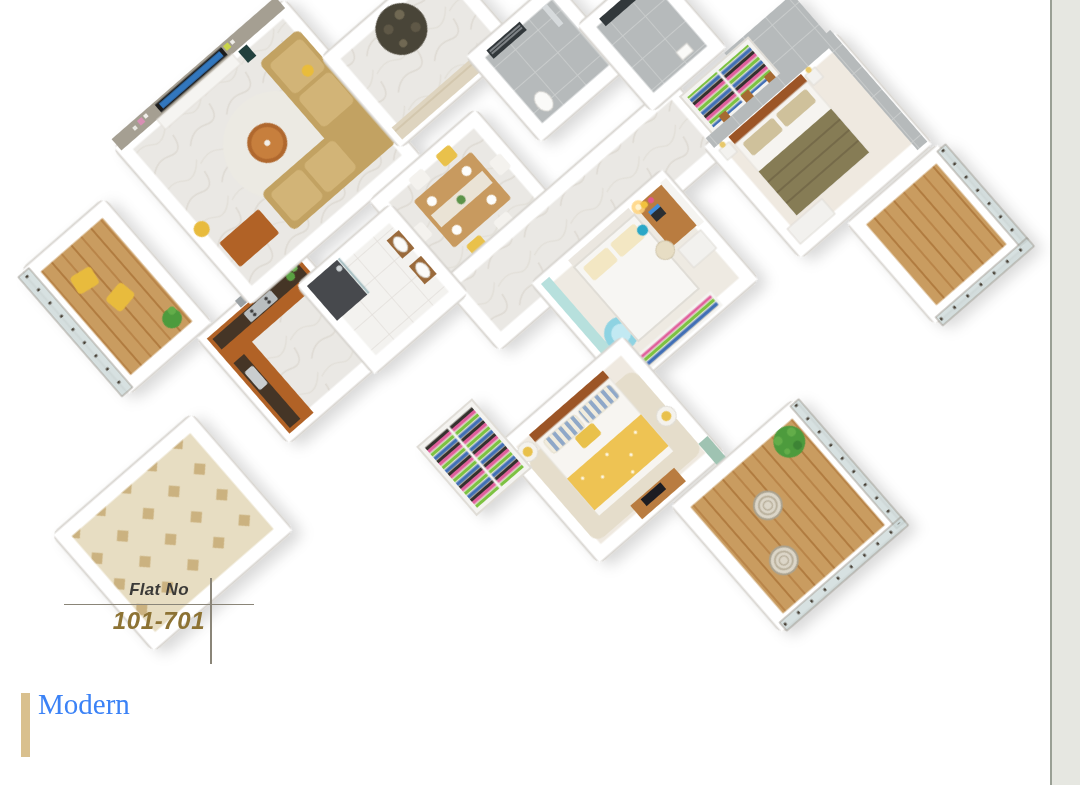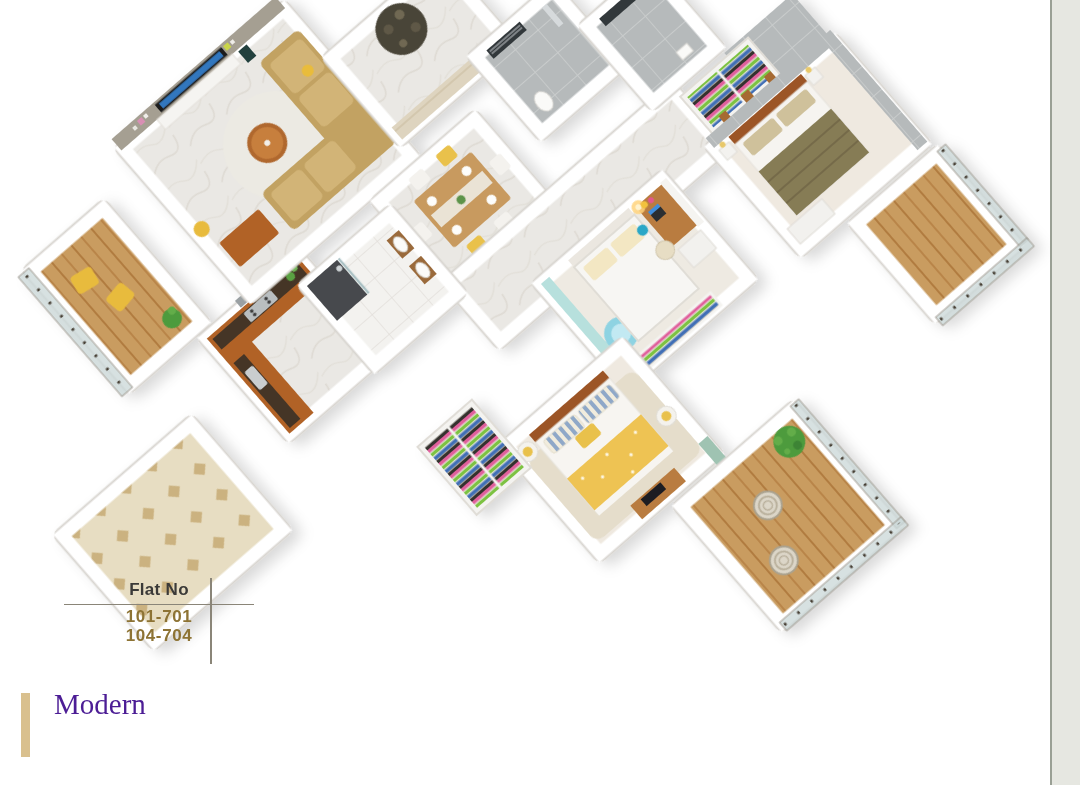--- a/index.html
+++ b/index.html
@@ -3,28 +3,28 @@
 <meta charset="utf-8">
 <style>
   html,body{margin:0;padding:0;background:#ffffff;}
   .page{position:relative;width:1080px;height:785px;background:#ffffff;overflow:hidden;
         font-family:"Liberation Sans",sans-serif;}
   .plan-svg{position:absolute;left:0;top:0;width:1080px;height:785px;}
   .edge-strip{position:absolute;top:0;right:0;width:28px;height:785px;
         background:#e6e7e1;border-left:2px solid #9aa095;}
   
   .flat-info{position:absolute;left:64px;top:580px;width:190px;text-align:center;}
-  .flat-label{font-size:17px;font-weight:bold;color:#3b3a38;letter-spacing:.3px;}
+  .flat-label{font-size:17px;font-weight:bold;color:#3b3a38;letter-spacing:.3px;font-style:italic;}
   .flat-divider{border:none;border-top:1.6px solid #8a8578;margin:4px 0 2px 0;width:190px;}
-  .flat-num{font-size:17px;font-weight:bold;color:#8d7334;letter-spacing:.6px;line-height:1.14;}
+  .flat-num{font-size:24px;font-weight:bold;color:#8d7334;letter-spacing:.6px;line-height:1.14;font-style:italic;}
   .flat-vrule{position:absolute;left:210px;top:578px;width:1.6px;height:86px;background:#8a8578;}
   
   .caption{position:absolute;left:21px;top:688px;display:flex;align-items:flex-start;}
   .gold-bar{width:9px;height:64px;background:#d9c08e;margin-top:5px;}
-  .caption-text{margin-left:24px;font-family:"Liberation Serif",serif;color:#4c1d95;
+  .caption-text{margin-left:8px;font-family:"Liberation Serif",serif;color:#3b82f6;
         font-size:29px;line-height:1.17;}
   .svg-room{stroke:#ffffff;stroke-width:13;}
   .svg-edge{fill:none;stroke:#d8d5d0;stroke-width:17;stroke-linejoin:round;}
   .glass{fill:#ccd9d9;opacity:.78;stroke:#8c867b;stroke-width:1;}
   .post{stroke:#463f35;stroke-width:3;stroke-dasharray:2.5 15;fill:none;}
 </style>
 </head>
 <body>
 
 <div class="page">
@@ -350,21 +350,20 @@
 
     </g>
   </svg>
 
   <div class="edge-strip"></div>
 
   <div class="flat-info">
     <div class="flat-label">Flat No</div>
     <hr class="flat-divider">
     <div class="flat-num">101-701</div>
-    <div class="flat-num">104-704</div>
   </div>
   <div class="flat-vrule"></div>
 
   <div class="caption">
     <div class="gold-bar"></div>
     <div class="caption-text">
       <div>Modern</div>
     </div>
   </div>
 

